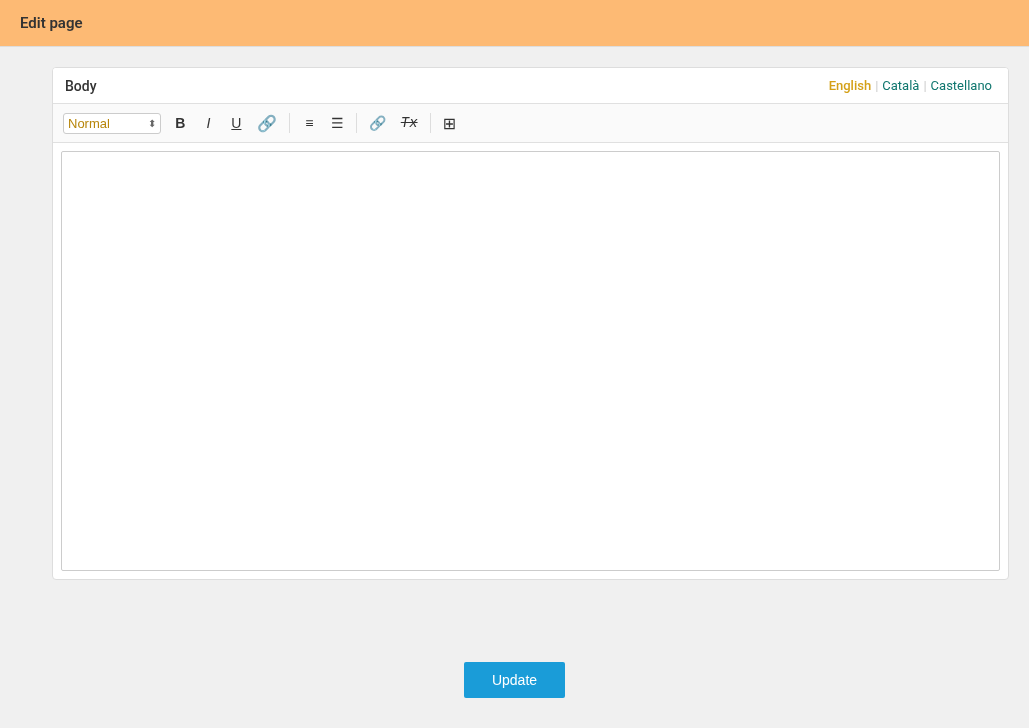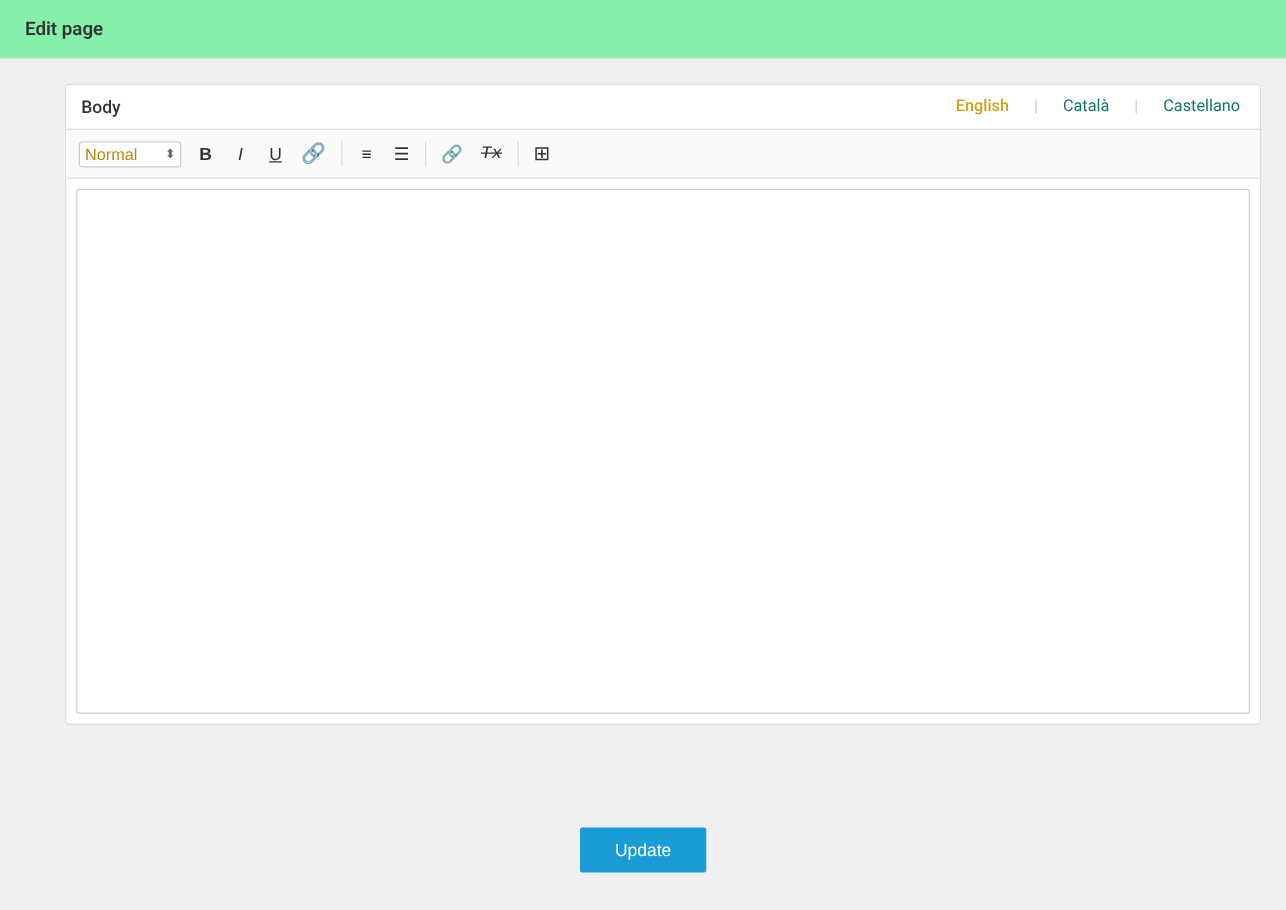--- a/index.html
+++ b/index.html
@@ -20,21 +20,21 @@
 
     .page-wrapper {
       width: 1029px;
       height: 728px;
       background-color: #f0f0f0;
       display: flex;
       flex-direction: column;
     }
 
     .page-header {
-      background-color: #86efac;
+      background-color: #fdba74;
       padding: 14px 32px 14px 20px;
       border-bottom: 1px solid #ddd;
     }
 
     .page-title {
       font-size: 15px;
       font-weight: 600;
       color: #333;
     }
 
@@ -62,21 +62,21 @@
     }
 
     .body-label {
       font-size: 14px;
       font-weight: 500;
       color: #333;
     }
 
     .language-tabs {
       display: flex;
-      gap: 16px;
+      gap: 0;
       align-items: center;
     }
 
     .lang-tab {
       font-size: 13px;
       color: #0f766e;
       cursor: pointer;
       padding: 2px 4px;
       text-decoration: none;
     }
@@ -102,20 +102,21 @@
     }
 
     .format-select-wrapper {
       display: flex;
       align-items: center;
       border: 1px solid #ccc;
       border-radius: 3px;
       background: #fff;
       padding: 2px 4px;
       margin-right: 4px;
+      gap: 16px;
     }
 
     .format-select {
       border: none;
       outline: none;
       background: transparent;
       font-size: 13px;
       color: #b8860b;
       cursor: pointer;
       appearance: none;

